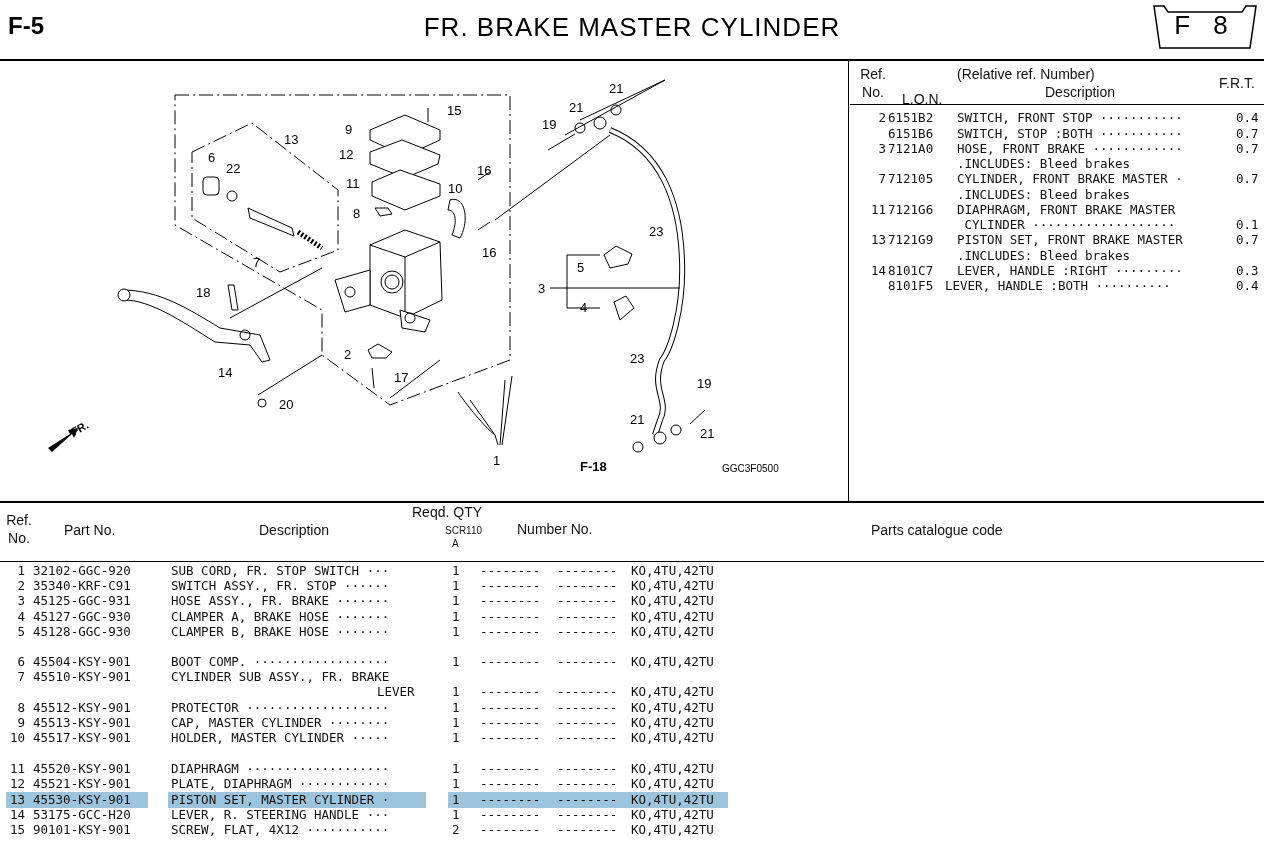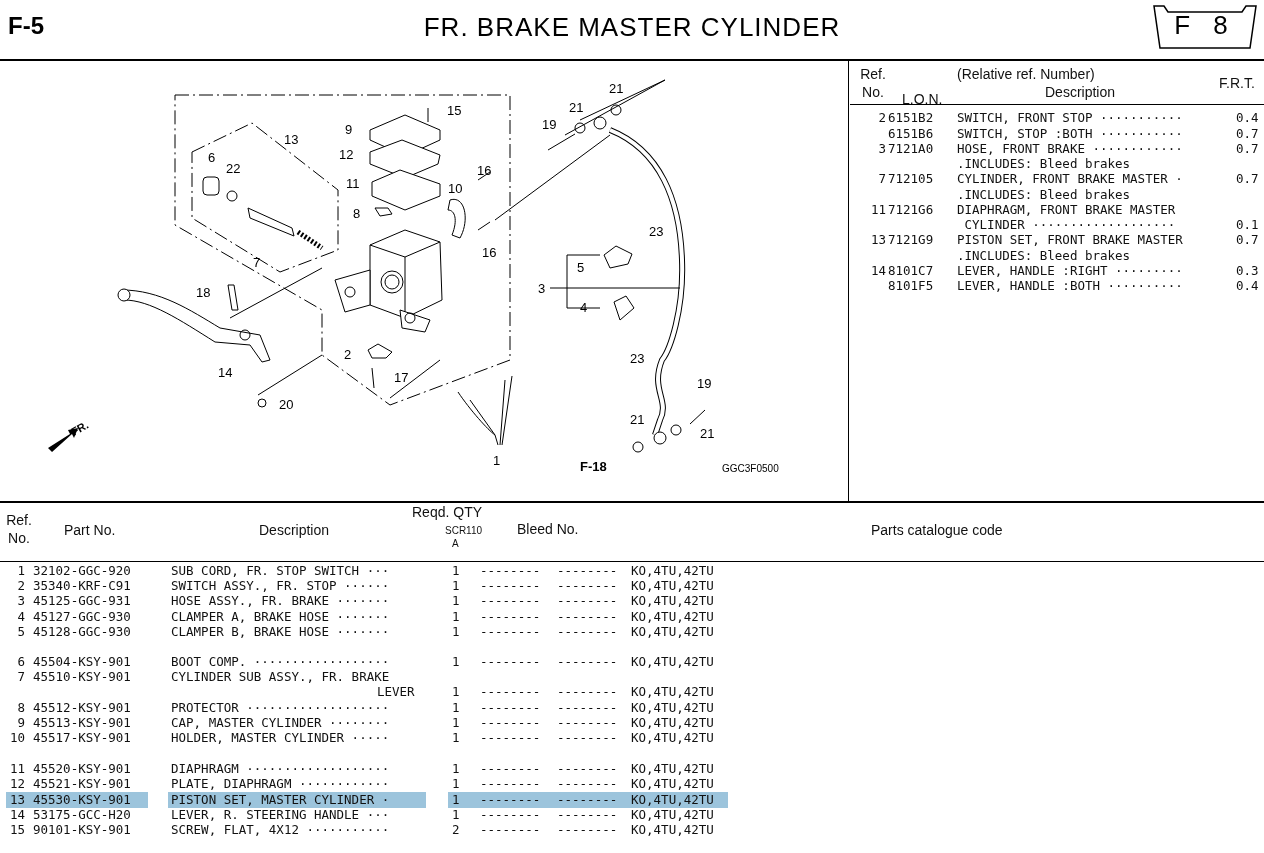--- a/index.html
+++ b/index.html
@@ -49,21 +49,21 @@
     <div class="frt-row mono" style="top: 126px;"><span style="left: 6px; width: 28px; text-align: right;"></span><span style="left: 36px;">6151B6</span><span style="left: 105px;">SWITCH, STOP :BOTH ···········</span><span style="left: 384px;">0.7</span></div>
     <div class="frt-row mono" style="top: 140.6px;"><span style="left: 6px; width: 28px; text-align: right;">3</span><span style="left: 36px;">7121A0</span><span style="left: 105px;">HOSE, FRONT BRAKE ············</span><span style="left: 384px;">0.7</span></div>
     <div class="frt-row mono" style="top: 155.9px;"><span style="left: 6px; width: 28px; text-align: right;"></span><span style="left: 36px;"></span><span style="left: 105px;">.INCLUDES: Bleed brakes</span><span style="left: 384px;"></span></div>
     <div class="frt-row mono" style="top: 171.2px;"><span style="left: 6px; width: 28px; text-align: right;">7</span><span style="left: 36px;">712105</span><span style="left: 105px;">CYLINDER, FRONT BRAKE MASTER ·</span><span style="left: 384px;">0.7</span></div>
     <div class="frt-row mono" style="top: 186.5px;"><span style="left: 6px; width: 28px; text-align: right;"></span><span style="left: 36px;"></span><span style="left: 105px;">.INCLUDES: Bleed brakes</span><span style="left: 384px;"></span></div>
     <div class="frt-row mono" style="top: 201.8px;"><span style="left: 6px; width: 28px; text-align: right;">11</span><span style="left: 36px;">7121G6</span><span style="left: 105px;">DIAPHRAGM, FRONT BRAKE MASTER</span><span style="left: 384px;"></span></div>
     <div class="frt-row mono" style="top: 217.1px;"><span style="left: 6px; width: 28px; text-align: right;"></span><span style="left: 36px;"></span><span style="left: 105px;"> CYLINDER ···················</span><span style="left: 384px;">0.1</span></div>
     <div class="frt-row mono" style="top: 232.4px;"><span style="left: 6px; width: 28px; text-align: right;">13</span><span style="left: 36px;">7121G9</span><span style="left: 105px;">PISTON SET, FRONT BRAKE MASTER</span><span style="left: 384px;">0.7</span></div>
     <div class="frt-row mono" style="top: 247.7px;"><span style="left: 6px; width: 28px; text-align: right;"></span><span style="left: 36px;"></span><span style="left: 105px;">.INCLUDES: Bleed brakes</span><span style="left: 384px;"></span></div>
     <div class="frt-row mono" style="top: 263px;"><span style="left: 6px; width: 28px; text-align: right;">14</span><span style="left: 36px;">8101C7</span><span style="left: 105px;">LEVER, HANDLE :RIGHT ·········</span><span style="left: 384px;">0.3</span></div>
-    <div class="frt-row mono" style="top: 278.3px;"><span style="left: 6px; width: 28px; text-align: right;"></span><span style="left: 36px;">8101F5</span><span style="left: 105px;">LEVER, HANDLE :BOTH ··········</span><span style="left: 384px;">0.4</span></div>
+    <div class="frt-row mono" style="top: 278.3px;"><span style="left: 6px; width: 28px; text-align: right;"></span><span style="left: 36px;">8101F5</span><span style="left: 93px;">LEVER, HANDLE :BOTH ··········</span><span style="left: 384px;">0.4</span></div>
   </div>
 
 <svg class="abs" style="left:0;top:60px;" width="848" height="440" viewBox="0 0 848 440">
   <g fill="none" stroke="#000" stroke-width="1">
 
     <path d="M175 35 L510 35 L510 300 L390 345 L322 295 L322 250 L175 165 Z" stroke-dasharray="14 4 2 4"></path>
 
     <path d="M192 92 L252 63 L338 130 L338 190 L280 212 L192 158 Z" stroke-dasharray="14 4 2 4"></path>
 
     <g>
@@ -163,21 +163,21 @@
 <div class="hline" style="left:0;top:501px;width:1264px;"></div>
 <div class="th" style="left:6px;top:511px;text-align:center;width:26px;">
   <div>Ref.</div>
   <div>No.</div>
 </div>
 <div class="th" style="left:64px;top:521px;">Part No.</div>
 <div class="th" style="left:259px;top:521px;">Description</div>
 <div class="th" style="left:412px;top:503px;">Reqd.  QTY</div>
 <div class="th" style="left:445px;top:524px;font-size:10px;line-height:13px;">SCR110</div>
 <div class="th" style="left:452px;top:537px;font-size:10px;line-height:13px;">A</div>
-<div class="th" style="left:517px;top:520px;">Bleed  No.</div>
+<div class="th" style="left:517px;top:520px;">Number  No.</div>
 <div class="th" style="left:871px;top:521px;">Parts  catalogue  code</div>
 <div class="hline" style="left:0;top:561px;width:1264px;border-top-width:1.5px;"></div>
 
 <div id="parts-rows">
     <div class="parts-row mono" style="top: 563px;"><span style="left: 0px; z-index: 1; width: 25px; text-align: right;">1</span><span style="left: 33px; z-index: 1;">32102-GGC-920</span><span style="left: 171px; z-index: 1;">SUB CORD, FR. STOP SWITCH ···</span><span style="left: 452px; z-index: 1;">1</span><span style="left: 480px; z-index: 1;">--------</span><span style="left: 557px; z-index: 1;">--------</span><span style="left: 631px; z-index: 1;">KO,4TU,42TU</span></div>
     <div class="parts-row mono" style="top: 578px;"><span style="left: 0px; z-index: 1; width: 25px; text-align: right;">2</span><span style="left: 33px; z-index: 1;">35340-KRF-C91</span><span style="left: 171px; z-index: 1;">SWITCH ASSY., FR. STOP ······</span><span style="left: 452px; z-index: 1;">1</span><span style="left: 480px; z-index: 1;">--------</span><span style="left: 557px; z-index: 1;">--------</span><span style="left: 631px; z-index: 1;">KO,4TU,42TU</span></div>
     <div class="parts-row mono" style="top: 593px;"><span style="left: 0px; z-index: 1; width: 25px; text-align: right;">3</span><span style="left: 33px; z-index: 1;">45125-GGC-931</span><span style="left: 171px; z-index: 1;">HOSE ASSY., FR. BRAKE ·······</span><span style="left: 452px; z-index: 1;">1</span><span style="left: 480px; z-index: 1;">--------</span><span style="left: 557px; z-index: 1;">--------</span><span style="left: 631px; z-index: 1;">KO,4TU,42TU</span></div>
     <div class="parts-row mono" style="top: 609px;"><span style="left: 0px; z-index: 1; width: 25px; text-align: right;">4</span><span style="left: 33px; z-index: 1;">45127-GGC-930</span><span style="left: 171px; z-index: 1;">CLAMPER A, BRAKE HOSE ·······</span><span style="left: 452px; z-index: 1;">1</span><span style="left: 480px; z-index: 1;">--------</span><span style="left: 557px; z-index: 1;">--------</span><span style="left: 631px; z-index: 1;">KO,4TU,42TU</span></div>
     <div class="parts-row mono" style="top: 624px;"><span style="left: 0px; z-index: 1; width: 25px; text-align: right;">5</span><span style="left: 33px; z-index: 1;">45128-GGC-930</span><span style="left: 171px; z-index: 1;">CLAMPER B, BRAKE HOSE ·······</span><span style="left: 452px; z-index: 1;">1</span><span style="left: 480px; z-index: 1;">--------</span><span style="left: 557px; z-index: 1;">--------</span><span style="left: 631px; z-index: 1;">KO,4TU,42TU</span></div>
     <div class="parts-row mono" style="top: 654px;"><span style="left: 0px; z-index: 1; width: 25px; text-align: right;">6</span><span style="left: 33px; z-index: 1;">45504-KSY-901</span><span style="left: 171px; z-index: 1;">BOOT COMP. ··················</span><span style="left: 452px; z-index: 1;">1</span><span style="left: 480px; z-index: 1;">--------</span><span style="left: 557px; z-index: 1;">--------</span><span style="left: 631px; z-index: 1;">KO,4TU,42TU</span></div>

